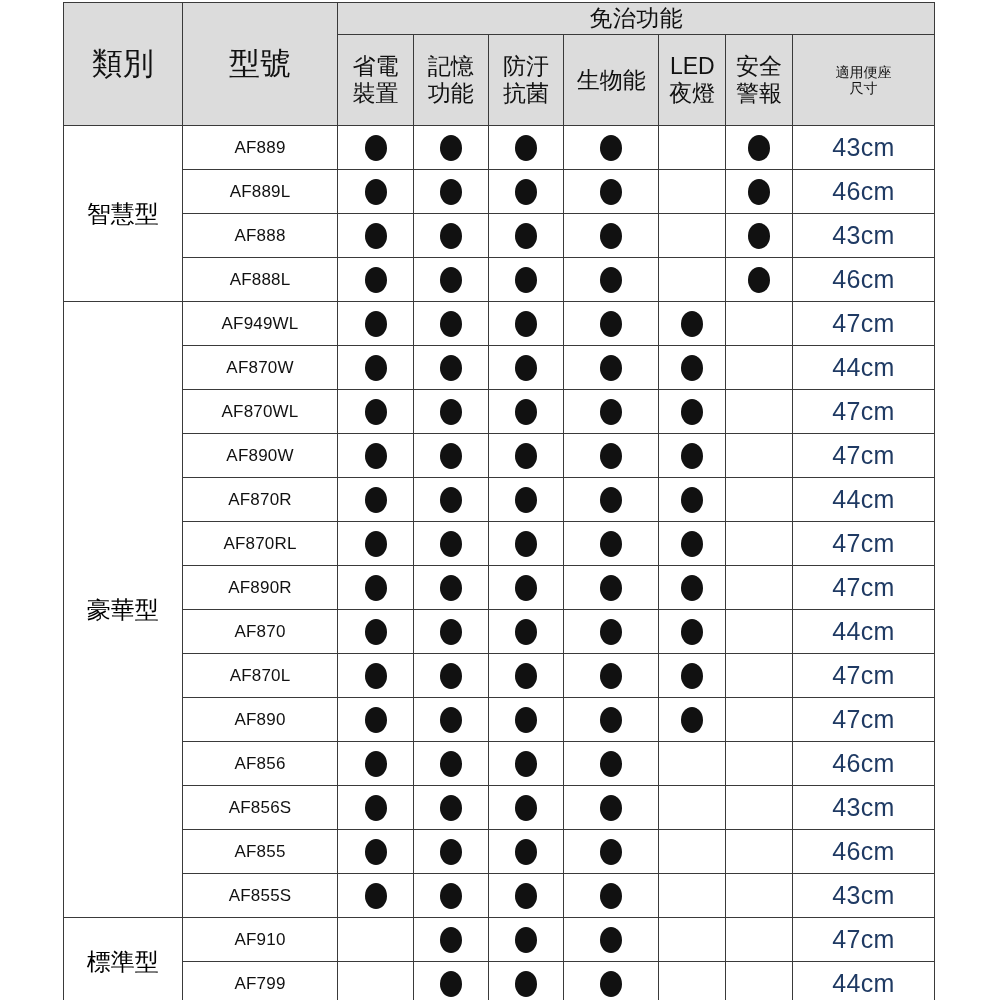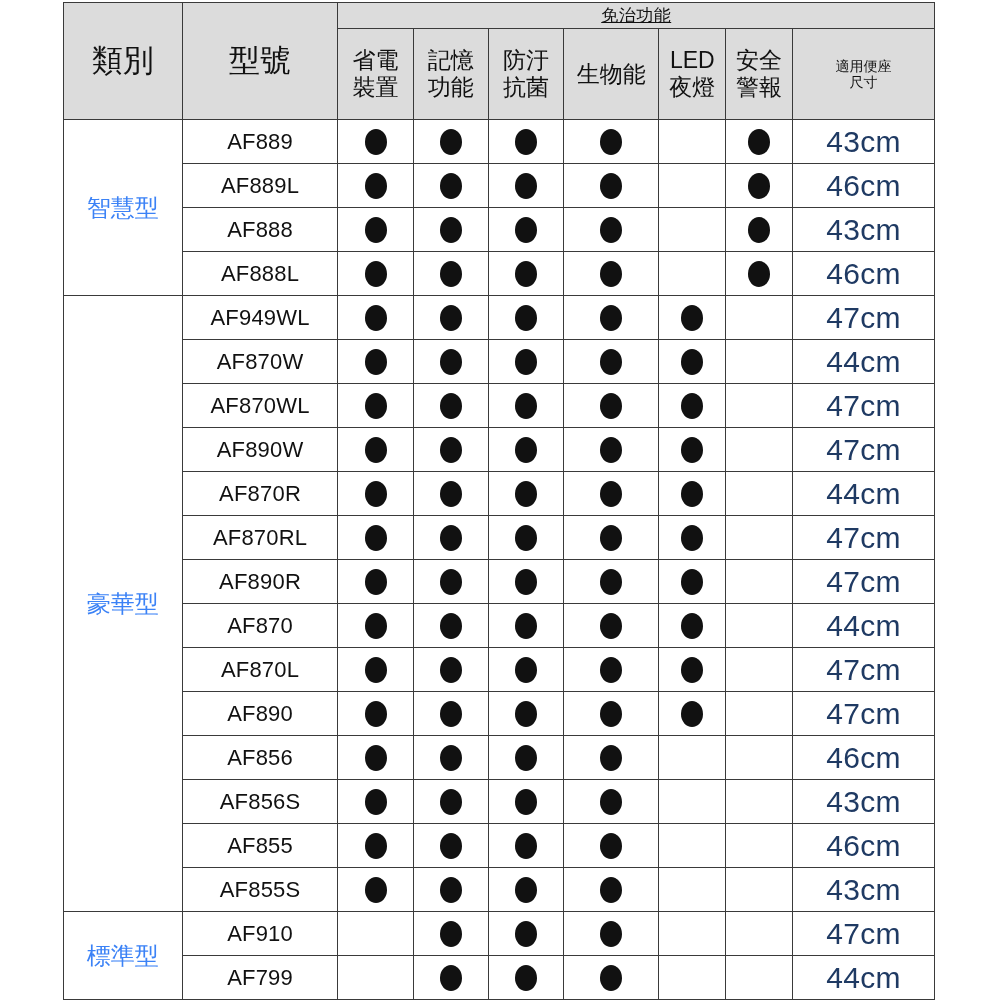--- a/index.html
+++ b/index.html
@@ -42,23 +42,22 @@
     box-sizing: border-box;
   }
 
   
   .hdr {
     background: #dcdcdc !important;
     color: #111111;
   }
   .hdr-group {
     height: 26px;
-    font-size: 17px;
+    font-size: 23px;
     letter-spacing: 0.5px;
-    text-decoration: underline;
   }
   .hdr-cell {
     height: 91px;
     font-size: 23px;
     line-height: 1.12;
   }
   .hdr-cell.wide-label {
     font-size: 14px;
   }
   .hdr-side {
@@ -67,34 +66,34 @@
   .hdr-stack {
     display: block;
     line-height: 1.16;
   }
 
   
   tbody tr { height: 44px; }
 
   td.cat {
     font-size: 24px;
-    color: #3b82f6;
+    color: #000000;
     width: 112px;
   }
   td.model {
-    font-size: 22px;
+    font-size: 17px;
     font-weight: bold;
     text-align: left;
     padding-left: 10px;
     color: #111111;
     letter-spacing: 0.2px;
   }
   td.mark { position: relative; }
   td.size {
-    font-size: 30px;
+    font-size: 25px;
     font-weight: bold;
     color: #1f3a63;
     letter-spacing: 0.3px;
   }
 
   .dot {
     display: inline-block;
     width: 22px;
     height: 26px;
     border-radius: 50%;

